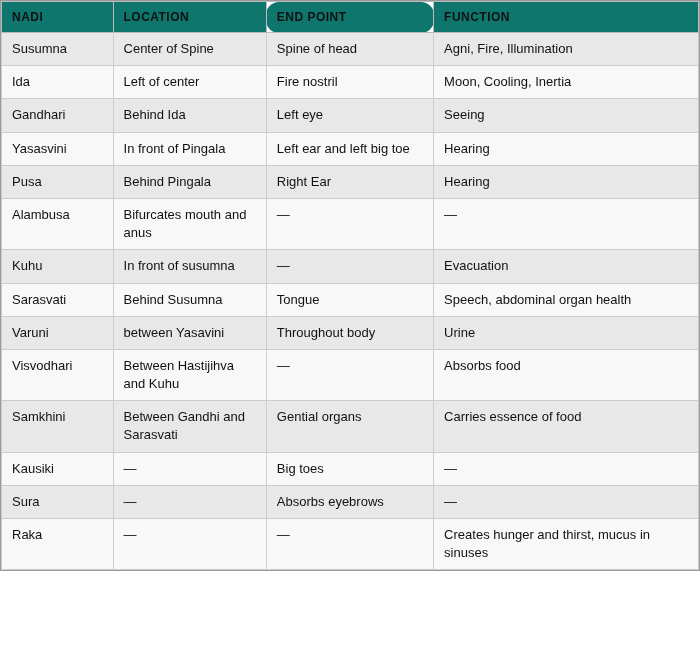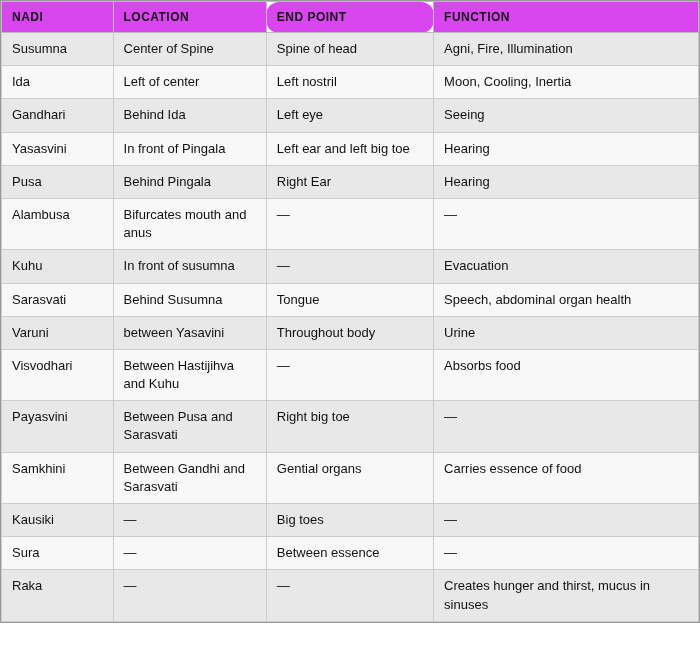--- a/index.html
+++ b/index.html
@@ -23,21 +23,21 @@
     }
     thead th {
       font-weight: bold;
       font-size: 12px;
       text-transform: uppercase;
       letter-spacing: 0.04em;
       padding: 8px 10px;
       border: 1px solid #bbb;
       text-align: left;
       vertical-align: bottom;
-      background: #d946ef;
+      background: #0f766e;
     }
     tbody tr:nth-child(odd) {
       background: #e8e8e8;
     }
     tbody tr:nth-child(even) {
       background: #f8f8f8;
     }
     tbody td {
       padding: 7px 10px;
       border: 1px solid #ccc;
@@ -65,21 +65,21 @@
     <tbody id="table-body">
     <tr>
           <td>Susumna</td>
           <td>Center of Spine</td>
           <td>Spine of head</td>
           <td>Agni, Fire, Illumination</td>
         </tr>
         <tr>
           <td>Ida</td>
           <td>Left of center</td>
-          <td>Left nostril</td>
+          <td>Fire nostril</td>
           <td>Moon, Cooling, Inertia</td>
         </tr>
         <tr>
           <td>Gandhari</td>
           <td>Behind Ida</td>
           <td>Left eye</td>
           <td>Seeing</td>
         </tr>
         <tr>
           <td>Yasasvini</td>
@@ -117,41 +117,35 @@
           <td>Throughout body</td>
           <td>Urine</td>
         </tr>
         <tr>
           <td>Visvodhari</td>
           <td>Between Hastijihva and Kuhu</td>
           <td>—</td>
           <td>Absorbs food</td>
         </tr>
         <tr>
-          <td>Payasvini</td>
-          <td>Between Pusa and Sarasvati</td>
-          <td>Right big toe</td>
-          <td>—</td>
-        </tr>
-        <tr>
           <td>Samkhini</td>
           <td>Between Gandhi and Sarasvati</td>
           <td>Gential organs</td>
           <td>Carries essence of food</td>
         </tr>
         <tr>
           <td>Kausiki</td>
           <td>—</td>
           <td>Big toes</td>
           <td>—</td>
         </tr>
         <tr>
           <td>Sura</td>
           <td>—</td>
-          <td>Between essence</td>
+          <td>Absorbs eyebrows</td>
           <td>—</td>
         </tr>
         <tr>
           <td>Raka</td>
           <td>—</td>
           <td>—</td>
           <td>Creates hunger and thirst, mucus in sinuses</td>
         </tr>
       </tbody>
   </table>

